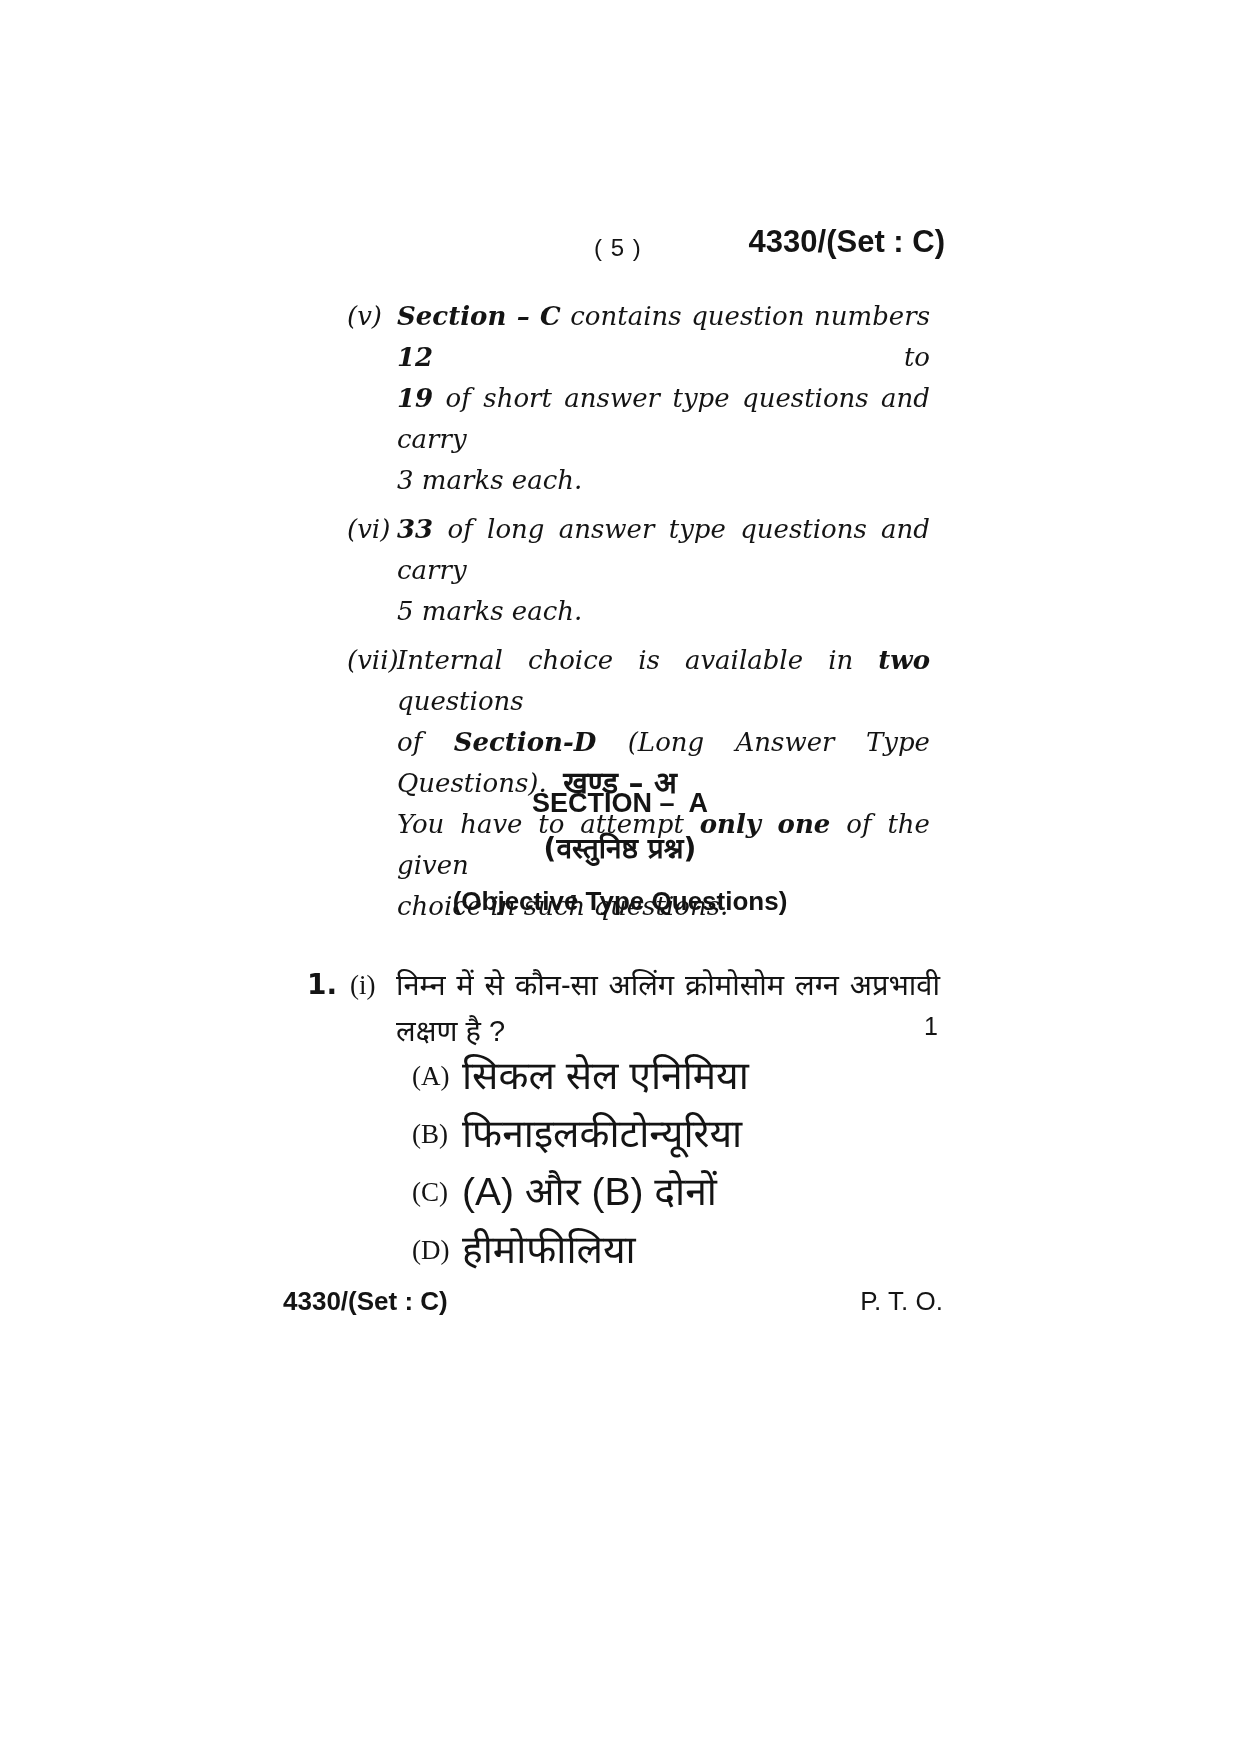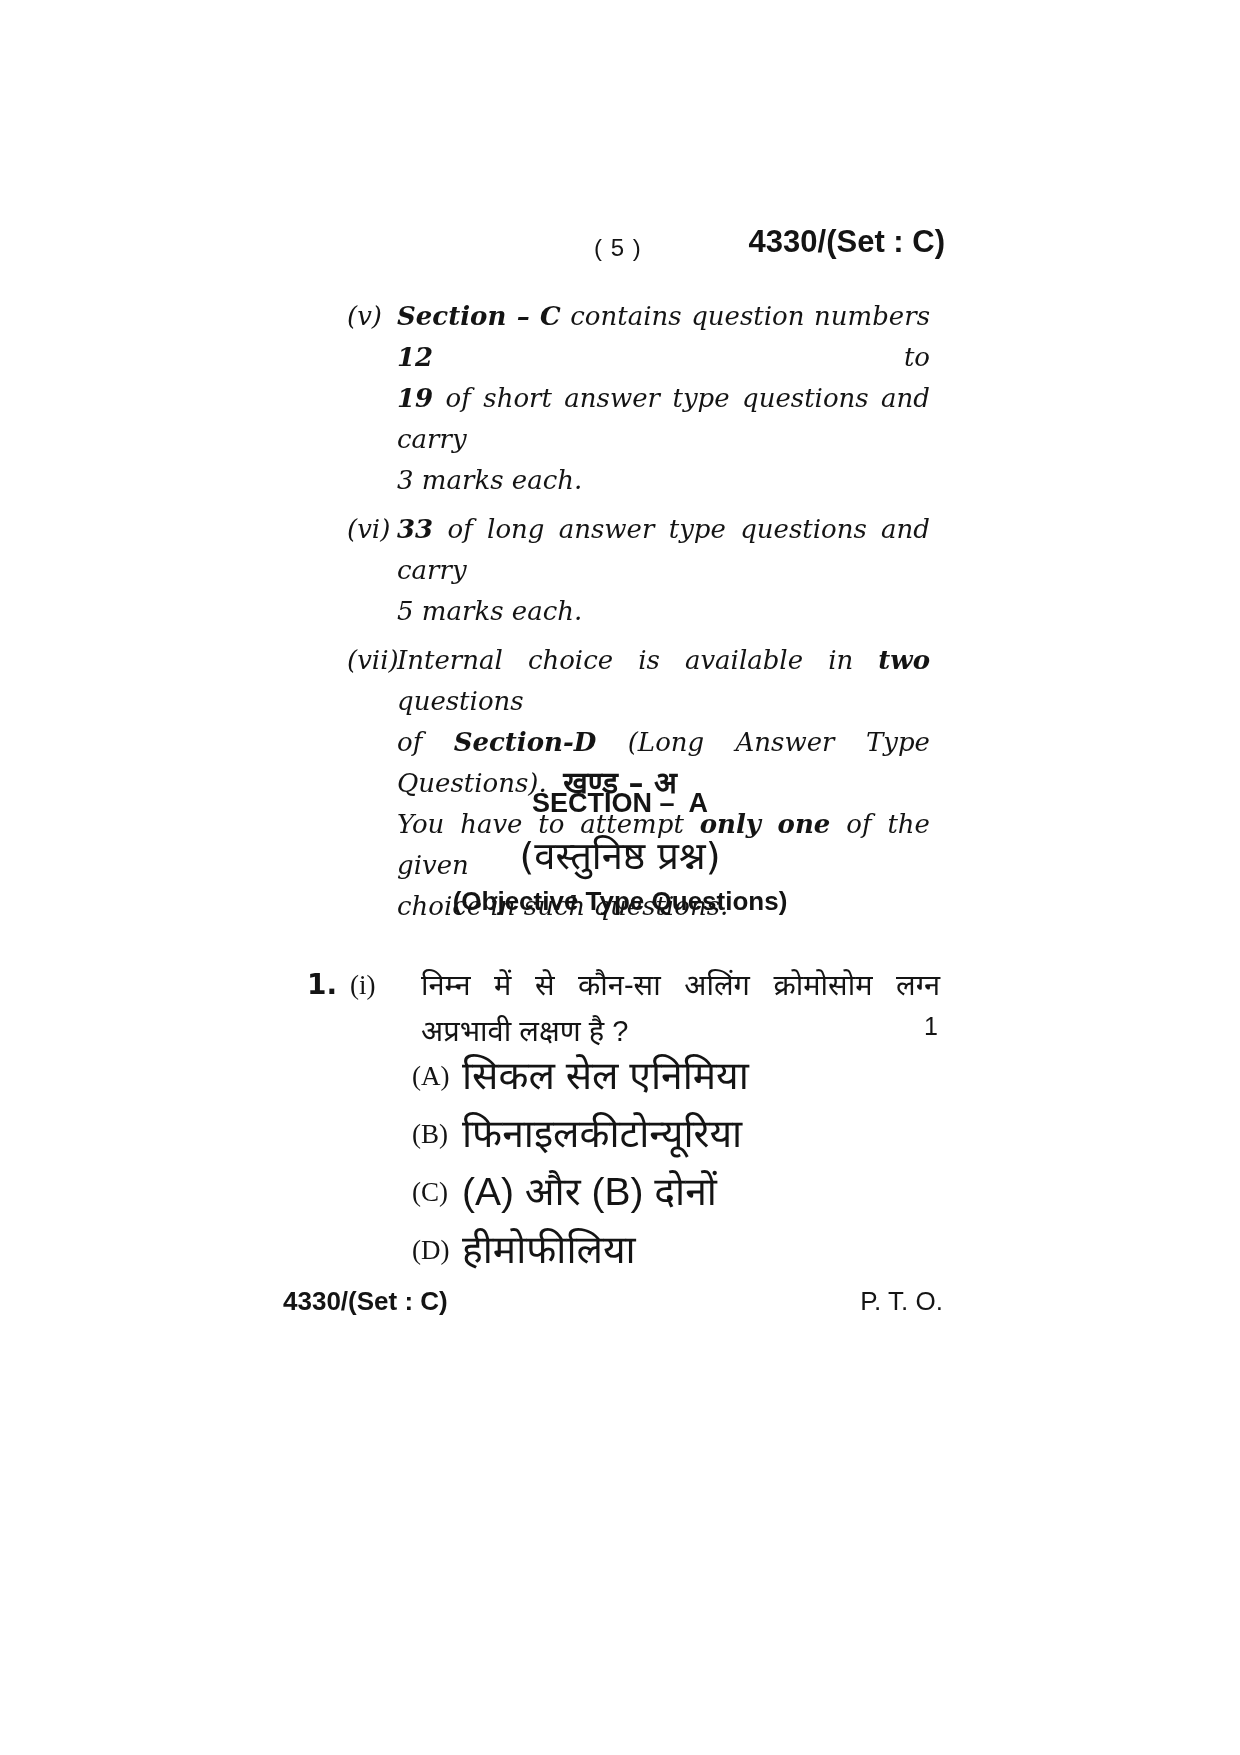--- a/index.html
+++ b/index.html
@@ -72,22 +72,22 @@
   }
   .h-section {
     top: 788px;
     font-family: "Liberation Sans", sans-serif;
     font-weight: bold;
     font-size: 27px;
   }
   .h-hindi-sub {
     top: 828px;
     font-family: "DejaVu Sans", sans-serif;
-    font-weight: normal;
-    font-size: 38px;
+    font-weight: bold;
+    font-size: 28px;
   }
   .h-obj {
     top: 886px;
     font-family: "Liberation Sans", sans-serif;
     font-weight: bold;
     font-size: 26px;
   }
 
   
   .question {
@@ -112,21 +112,20 @@
     font-size: 27px;
     line-height: 46px;
   }
   .q-text {
     flex: 1;
     min-width: 0;
     font-family: "Liberation Sans", sans-serif;
     font-size: 29px;
     line-height: 46px;
     text-align: justify;
-    margin-left: 25px;
   }
   .q-marks {
     position: absolute;
     right: 2px;
     top: 50px;
     font-family: "Liberation Sans", sans-serif;
     font-size: 25px;
   }
 
   

